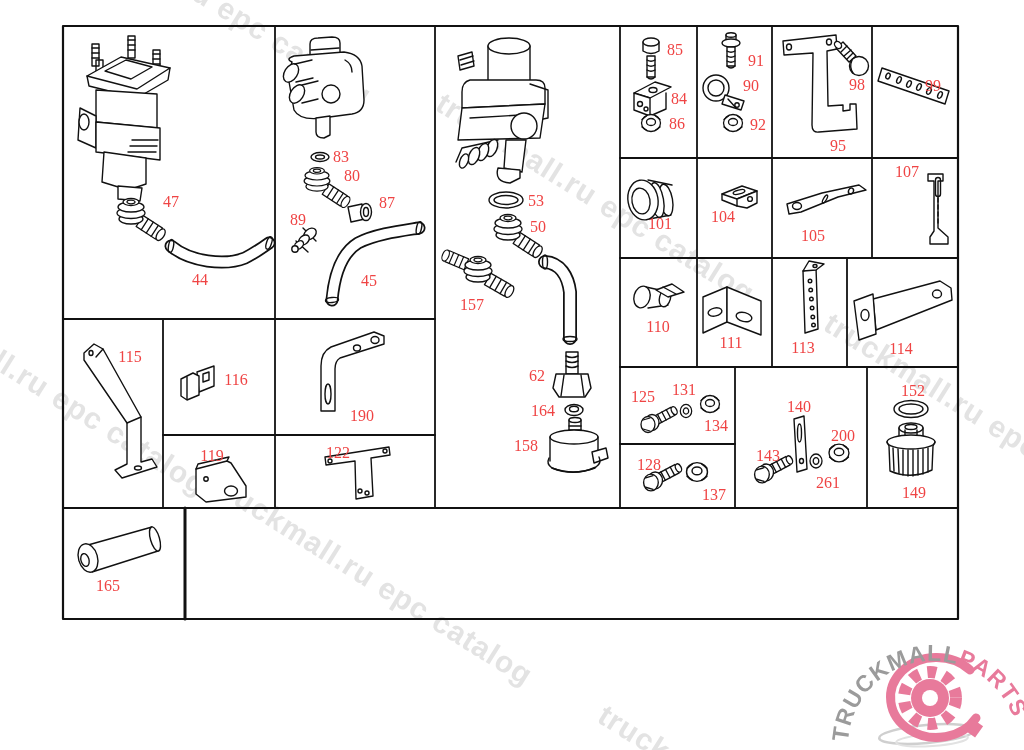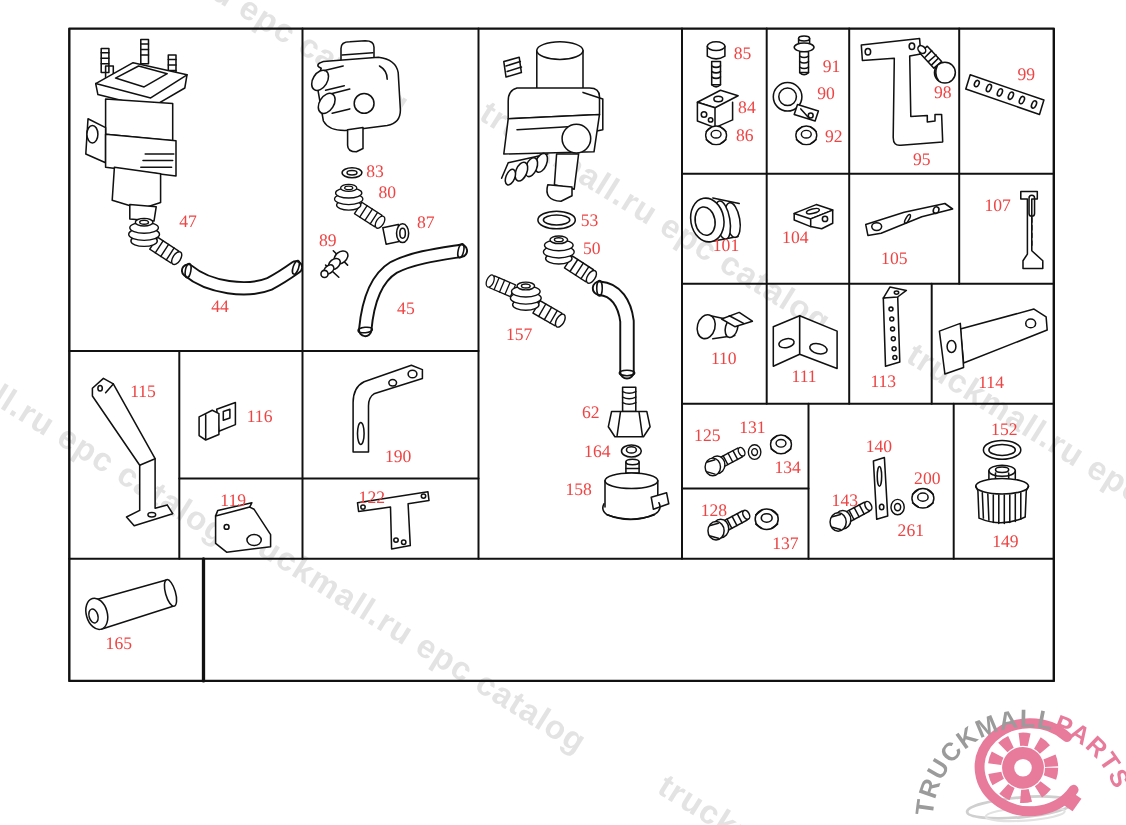--- a/index.html
+++ b/index.html
@@ -449,25 +449,25 @@
 <div class="plabel" style="left:679px;top:99px">84</div>
 <div class="plabel" style="left:675px;top:50px">85</div>
 <div class="plabel" style="left:677px;top:124px">86</div>
 <div class="plabel" style="left:387px;top:203px">87</div>
 <div class="plabel" style="left:298px;top:220px">89</div>
 <div class="plabel" style="left:751px;top:86px">90</div>
 <div class="plabel" style="left:756px;top:61px">91</div>
 <div class="plabel" style="left:758px;top:125px">92</div>
 <div class="plabel" style="left:838px;top:146px">95</div>
 <div class="plabel" style="left:857px;top:85px">98</div>
-<div class="plabel" style="left:933px;top:69px">99</div>
+<div class="plabel" style="left:933px;top:86px">99</div>
 <div class="plabel" style="left:660px;top:224px">101</div>
 <div class="plabel" style="left:723px;top:217px">104</div>
 <div class="plabel" style="left:813px;top:236px">105</div>
-<div class="plabel" style="left:907px;top:188px">107</div>
+<div class="plabel" style="left:907px;top:172px">107</div>
 <div class="plabel" style="left:658px;top:327px">110</div>
 <div class="plabel" style="left:731px;top:343px">111</div>
 <div class="plabel" style="left:803px;top:348px">113</div>
 <div class="plabel" style="left:901px;top:349px">114</div>
 <div class="plabel" style="left:130px;top:357px">115</div>
 <div class="plabel" style="left:236px;top:380px">116</div>
 <div class="plabel" style="left:212px;top:456px">119</div>
 <div class="plabel" style="left:362px;top:416px">190</div>
 <div class="plabel" style="left:338px;top:453px">122</div>
 <div class="plabel" style="left:643px;top:397px">125</div>

